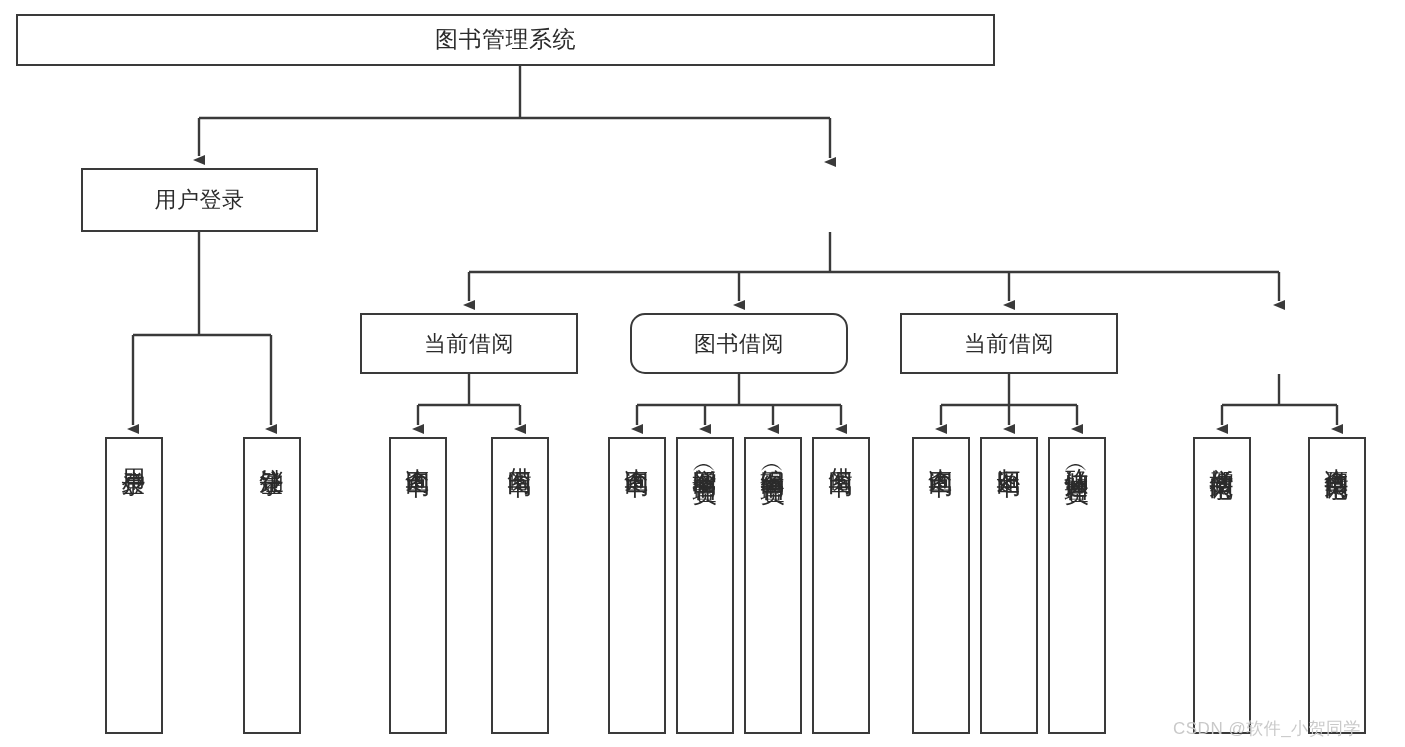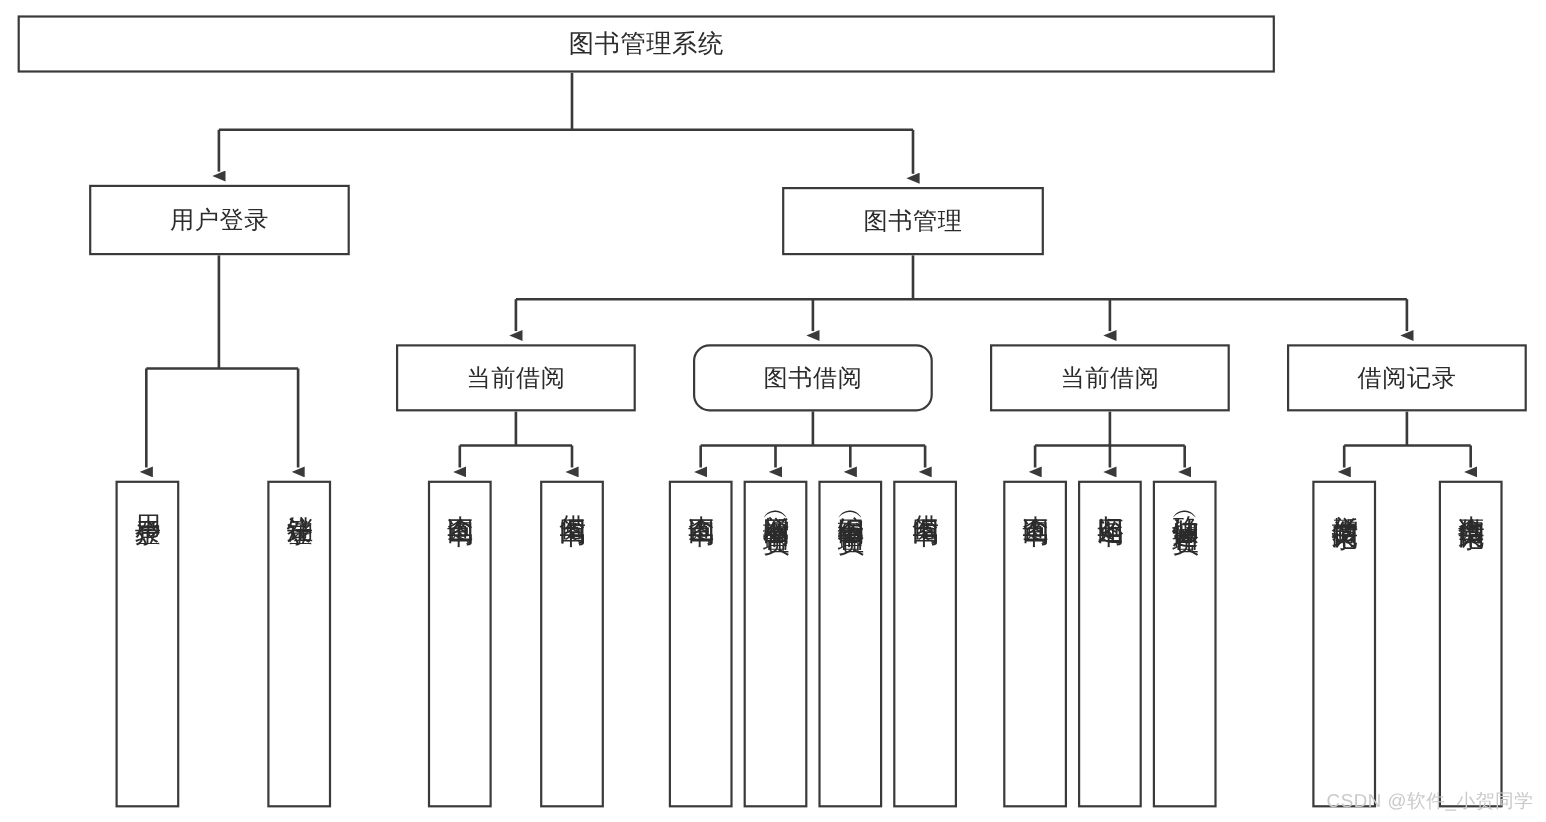--- a/index.html
+++ b/index.html
@@ -109,42 +109,36 @@
       <path d="M1009,405 L1009,425" marker-end="url(#arrow)"></path>
       <path d="M1077,405 L1077,425" marker-end="url(#arrow)"></path>
 
       <path d="M1279,374 L1279,405"></path>
       <path d="M1222,405 L1337,405"></path>
       <path d="M1222,405 L1222,425" marker-end="url(#arrow)"></path>
       <path d="M1337,405 L1337,425" marker-end="url(#arrow)"></path>
     </g>
   </svg>
 
-  <div class="node horiz" id="node-root" style="left:16px;top:14px;width:1143px;height:52px;">
+  <div class="node horiz" id="node-root" style="left:16px;top:14px;width:979px;height:52px;">
     <span class="lbl">图书管理系统</span>
   </div>
 
   <div class="node horiz" style="left:81px;top:168px;width:237px;height:64px;">
     <span class="lbl">用户登录</span>
-  </div>
-  <div class="node horiz" style="left:711px;top:170px;width:238px;height:62px;">
-    <span class="lbl">图书管理</span>
   </div>
 
   <div class="node horiz" style="left:360px;top:313px;width:218px;height:61px;">
     <span class="lbl">当前借阅</span>
   </div>
   <div class="node horiz" style="left:630px;top:313px;width:218px;height:61px;border-radius:15px;">
     <span class="lbl">图书借阅</span>
   </div>
   <div class="node horiz" style="left:900px;top:313px;width:218px;height:61px;align-items:center;">
     <span class="lbl">当前借阅</span>
-  </div>
-  <div class="node horiz" style="left:1170px;top:313px;width:218px;height:61px;">
-    <span class="lbl">借阅记录</span>
   </div>
 
   <div class="node vert" style="left:105px;top:437px;width:58px;height:297px;">
     <span class="lbl">用户登录</span>
   </div>
   <div class="node vert" style="left:243px;top:437px;width:58px;height:297px;">
     <span class="lbl">注销登录</span>
   </div>
 
   <div class="node vert" style="left:389px;top:437px;width:58px;height:297px;">
@@ -177,15 +171,15 @@
     <span class="lbl">确认归还（管理员）</span>
   </div>
 
   <div class="node vert" style="left:1193px;top:437px;width:58px;height:297px;">
     <span class="lbl">新增借阅记录</span>
   </div>
   <div class="node vert" style="left:1308px;top:437px;width:58px;height:297px;">
     <span class="lbl">查询借阅记录</span>
   </div>
 
-  <div class="watermark" style="left:1173px;top:717px;padding-left:33px;">CSDN @软件_小贺同学</div>
+  <div class="watermark" style="left:1140px;top:717px;padding-left:33px;">CSDN @软件_小贺同学</div>
 
 </div>
 
 </body></html>

